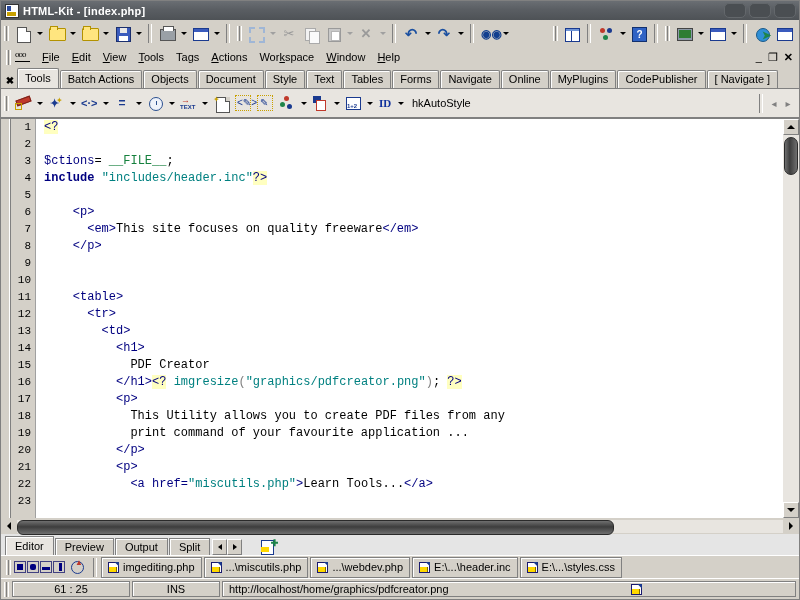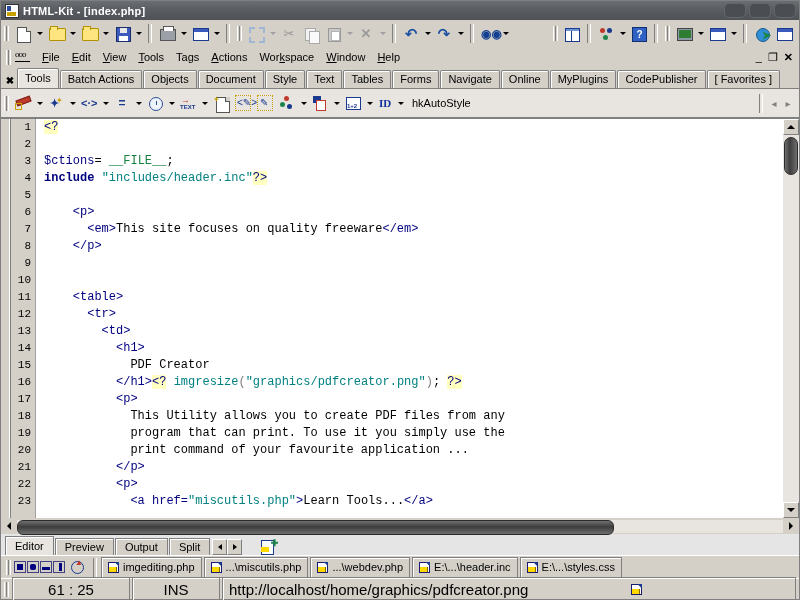--- a/index.html
+++ b/index.html
@@ -145,21 +145,21 @@
         background:#1a3a8f;clip-path:polygon(0 0,100% 0,100% 100%);}
 
   .stbtns{display:flex;align-items:center;gap:1px;margin-right:3px;flex:0 0 auto;}
   .stbtn{width:12px;height:12px;border:1px solid #404080;background:#d4d0c8;position:relative;
          box-sizing:border-box;cursor:default;}
   .stbtn i{position:absolute;left:2px;top:2px;width:6px;height:6px;background:#000080;}
 
   
   .statusbar{height:20px;display:flex;align-items:center;flex:0 0 auto;background:#d4d0c8;
              border-top:1px solid #fff;}
-  .spanel{height:24px;display:flex;align-items:center;justify-content:center;font-size:15px;color:#000;
+  .spanel{height:16px;display:flex;align-items:center;justify-content:center;font-size:11px;color:#000;
           border:1px solid #808080;box-shadow:inset 1px 1px 0 #fff;margin-right:2px;box-sizing:border-box;}
 
   
   .ic{width:16px;height:16px;position:relative;display:block;}
   .doc{background:#fff;border:1px solid #555;width:12px;height:14px;}
   .doc:after{content:"";position:absolute;right:-1px;top:-1px;width:4px;height:4px;background:#d4d0c8;
          border-left:1px solid #555;border-bottom:1px solid #555;}
   .folder{width:15px;height:11px;background:#ffe57f;border:1px solid #b39200;border-radius:1px;
           position:relative;top:2px;}
   .folder:before{content:"";position:absolute;left:0;top:-3px;width:6px;height:3px;background:#ffe57f;
@@ -374,21 +374,21 @@
     <div class="ptab">Objects</div>
     <div class="ptab">Document</div>
     <div class="ptab">Style</div>
     <div class="ptab">Text</div>
     <div class="ptab">Tables</div>
     <div class="ptab">Forms</div>
     <div class="ptab">Navigate</div>
     <div class="ptab">Online</div>
     <div class="ptab">MyPlugins</div>
     <div class="ptab">CodePublisher</div>
-    <div class="ptab">[ Favorites ]</div>
+    <div class="ptab">[ Navigate ]</div>
   </div>
 
   <div class="toolbar" style="height:28px;background:#e8e5e0;border-bottom:1px solid #808080;">
     <div class="grip"></div>
     <div class="tbtn">
         <span class="ic">
           <span style="position:absolute;left:1px;top:3px;width:13px;height:4px;background:#c0392b;transform:rotate(-20deg);border:1px solid #7b241c;"></span>
           <span style="position:absolute;left:0px;top:8px;width:5px;height:5px;border:1px solid #c8a000;"></span>
         </span>
       </div>
@@ -514,21 +514,20 @@
         <div class="cline">&nbsp;</div>
         <div class="cline">&nbsp;</div>
         <div class="cline"><span class="k-tag">    &lt;table&gt;</span></div>
         <div class="cline"><span class="k-tag">      &lt;tr&gt;</span></div>
         <div class="cline"><span class="k-tag">        &lt;td&gt;</span></div>
         <div class="cline"><span class="k-tag">          &lt;h1&gt;</span></div>
         <div class="cline"><span class="k-txt">            PDF Creator</span></div>
         <div class="cline"><span class="k-tag">          &lt;/h1&gt;</span><span class="k-php">&lt;?</span><span class="k-txt"> </span><span class="k-fn">imgresize</span><span class="k-punc">(</span><span class="k-str">"graphics/pdfcreator.png"</span><span class="k-punc">)</span><span class="k-txt">; </span><span class="k-php">?&gt;</span></div>
         <div class="cline"><span class="k-tag">          &lt;p&gt;</span></div>
         <div class="cline"><span class="k-txt">            This Utility allows you to create PDF files from any</span></div>
-        <div class="cline"><span class="k-txt">            program that can print. To use it you simply use the</span></div>
         <div class="cline"><span class="k-txt">            print command of your favourite application ...</span></div>
         <div class="cline"><span class="k-tag">          &lt;/p&gt;</span></div>
         <div class="cline"><span class="k-tag">          &lt;p&gt;</span></div>
         <div class="cline"><span class="k-tag">            &lt;a href=</span><span class="k-str">"miscutils.php"</span><span class="k-tag">&gt;</span><span class="k-txt">Learn Tools...</span><span class="k-tag">&lt;/a&gt;</span></div>
       </div>
     <div class="vscroll">
       <div class="vs-arrow up">
           <i></i>
         </div>
       <div class="vs-track">

